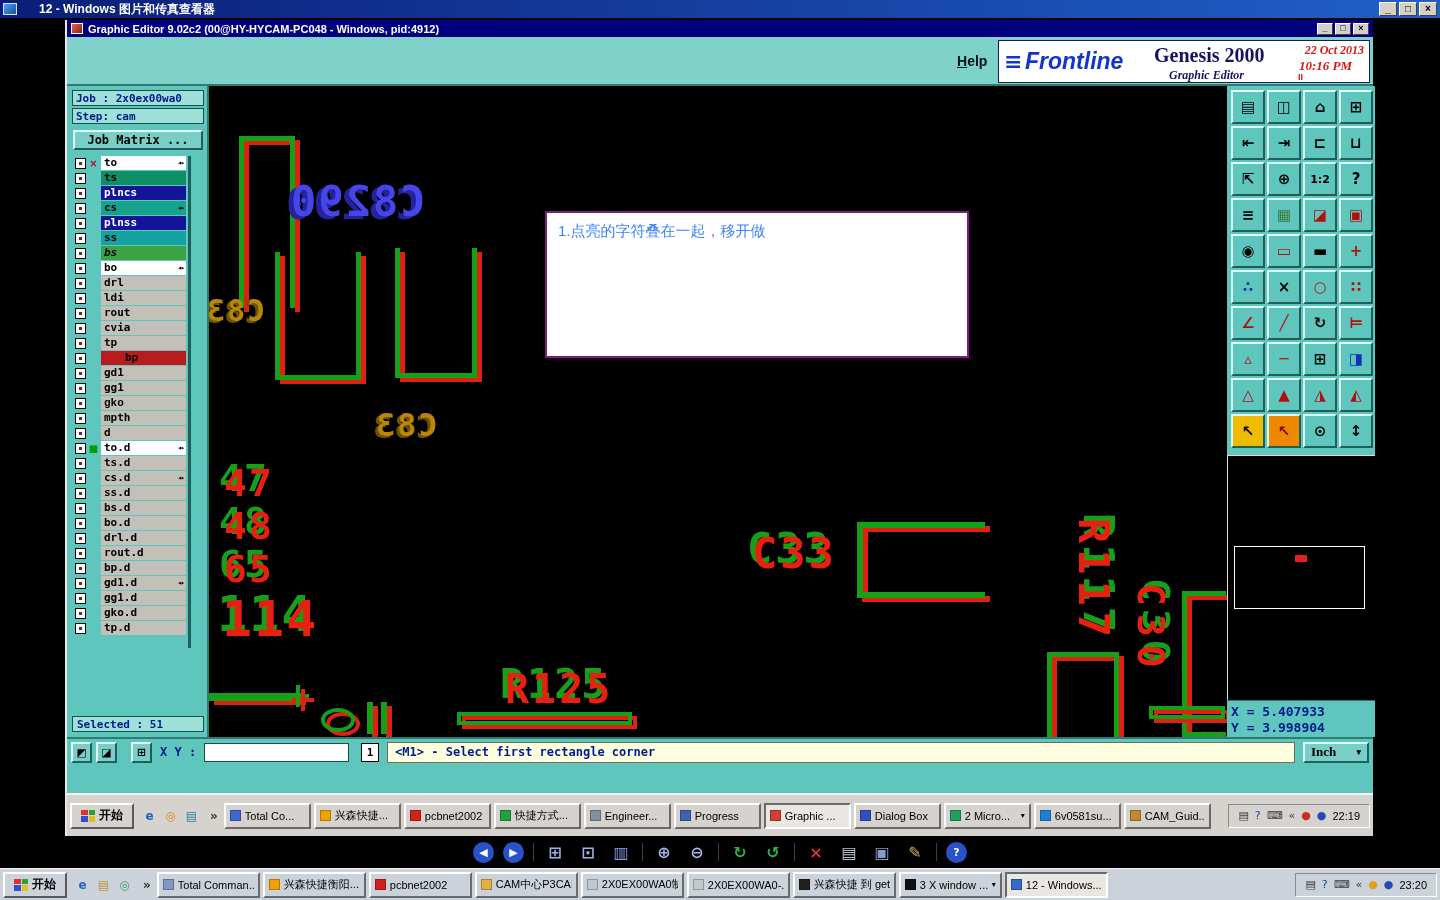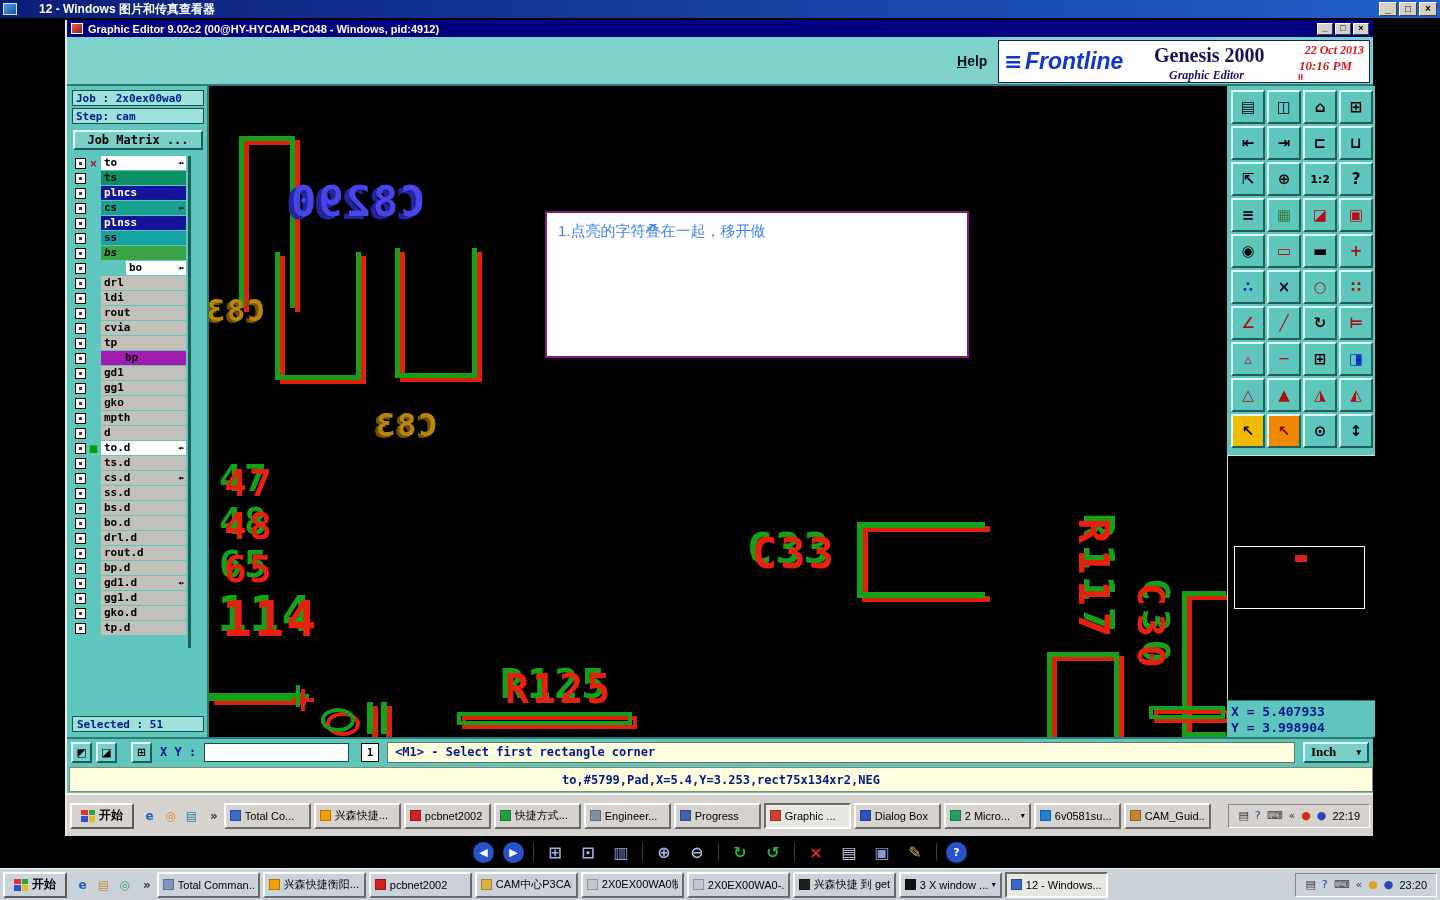--- a/index.html
+++ b/index.html
@@ -209,21 +209,21 @@
               <span class="lr-band" style="background: rgb(23, 162, 162); color: rgb(0, 0, 0);">ss</span>
             </div>
             <div class="layer-row">
               <span class="lr-check"></span>
               <span class="lr-marker"></span>
               <span class="lr-band" style="background: rgb(58, 163, 68); color: rgb(0, 0, 0); font-style: italic;">bs</span>
             </div>
             <div class="layer-row">
               <span class="lr-check"></span>
               <span class="lr-marker"></span>
-              <span class="lr-band" style="background: rgb(255, 255, 255); color: rgb(0, 0, 0); margin-left: 25px;">bo<span class="lr-arrows">◂▸</span></span>
+              <span class="lr-band" style="background: rgb(255, 255, 255); color: rgb(0, 0, 0);">bo<span class="lr-arrows">◂▸</span></span>
             </div>
             <div class="layer-row">
               <span class="lr-check"></span>
               <span class="lr-marker"></span>
               <span class="lr-band" style="background: rgb(195, 192, 186); color: rgb(0, 0, 0);">drl</span>
             </div>
             <div class="layer-row">
               <span class="lr-check"></span>
               <span class="lr-marker"></span>
               <span class="lr-band" style="background: rgb(195, 192, 186); color: rgb(0, 0, 0);">ldi</span>
@@ -239,21 +239,21 @@
               <span class="lr-band" style="background: rgb(195, 192, 186); color: rgb(0, 0, 0);">cvia</span>
             </div>
             <div class="layer-row">
               <span class="lr-check"></span>
               <span class="lr-marker"></span>
               <span class="lr-band" style="background: rgb(195, 192, 186); color: rgb(0, 0, 0);">tp</span>
             </div>
             <div class="layer-row">
               <span class="lr-check"></span>
               <span class="lr-marker"></span>
-              <span class="lr-band" style="background: #a21caf; color: rgb(0, 0, 0); padding-left: 24px;">bp</span>
+              <span class="lr-band" style="background: #b91c1c; color: rgb(0, 0, 0); padding-left: 24px;">bp</span>
             </div>
             <div class="layer-row">
               <span class="lr-check"></span>
               <span class="lr-marker"></span>
               <span class="lr-band" style="background: rgb(195, 192, 186); color: rgb(0, 0, 0);">gd1</span>
             </div>
             <div class="layer-row">
               <span class="lr-check"></span>
               <span class="lr-marker"></span>
               <span class="lr-band" style="background: rgb(195, 192, 186); color: rgb(0, 0, 0);">gg1</span>
@@ -481,23 +481,20 @@
       <span class="one-btn">1</span>
       <div class="msg-box">
         <span>&lt;M1&gt; - Select first rectangle corner</span>
       </div>
       <button class="units-btn">
         <span>Inch</span>
         <span class="units-dd">▾</span>
       </button>
     </div>
 
-    <div class="info-line">
-      <span>to,#5799,Pad,X=5.4,Y=3.253,rect75x134xr2,NEG</span>
-    </div>
 
     <div class="inner-taskbar">
       <button class="start-btn">
         <span class="win-flag">
             <span></span>
             <span></span>
             <span></span>
             <span></span>
           </span>
         <span>开始</span>

